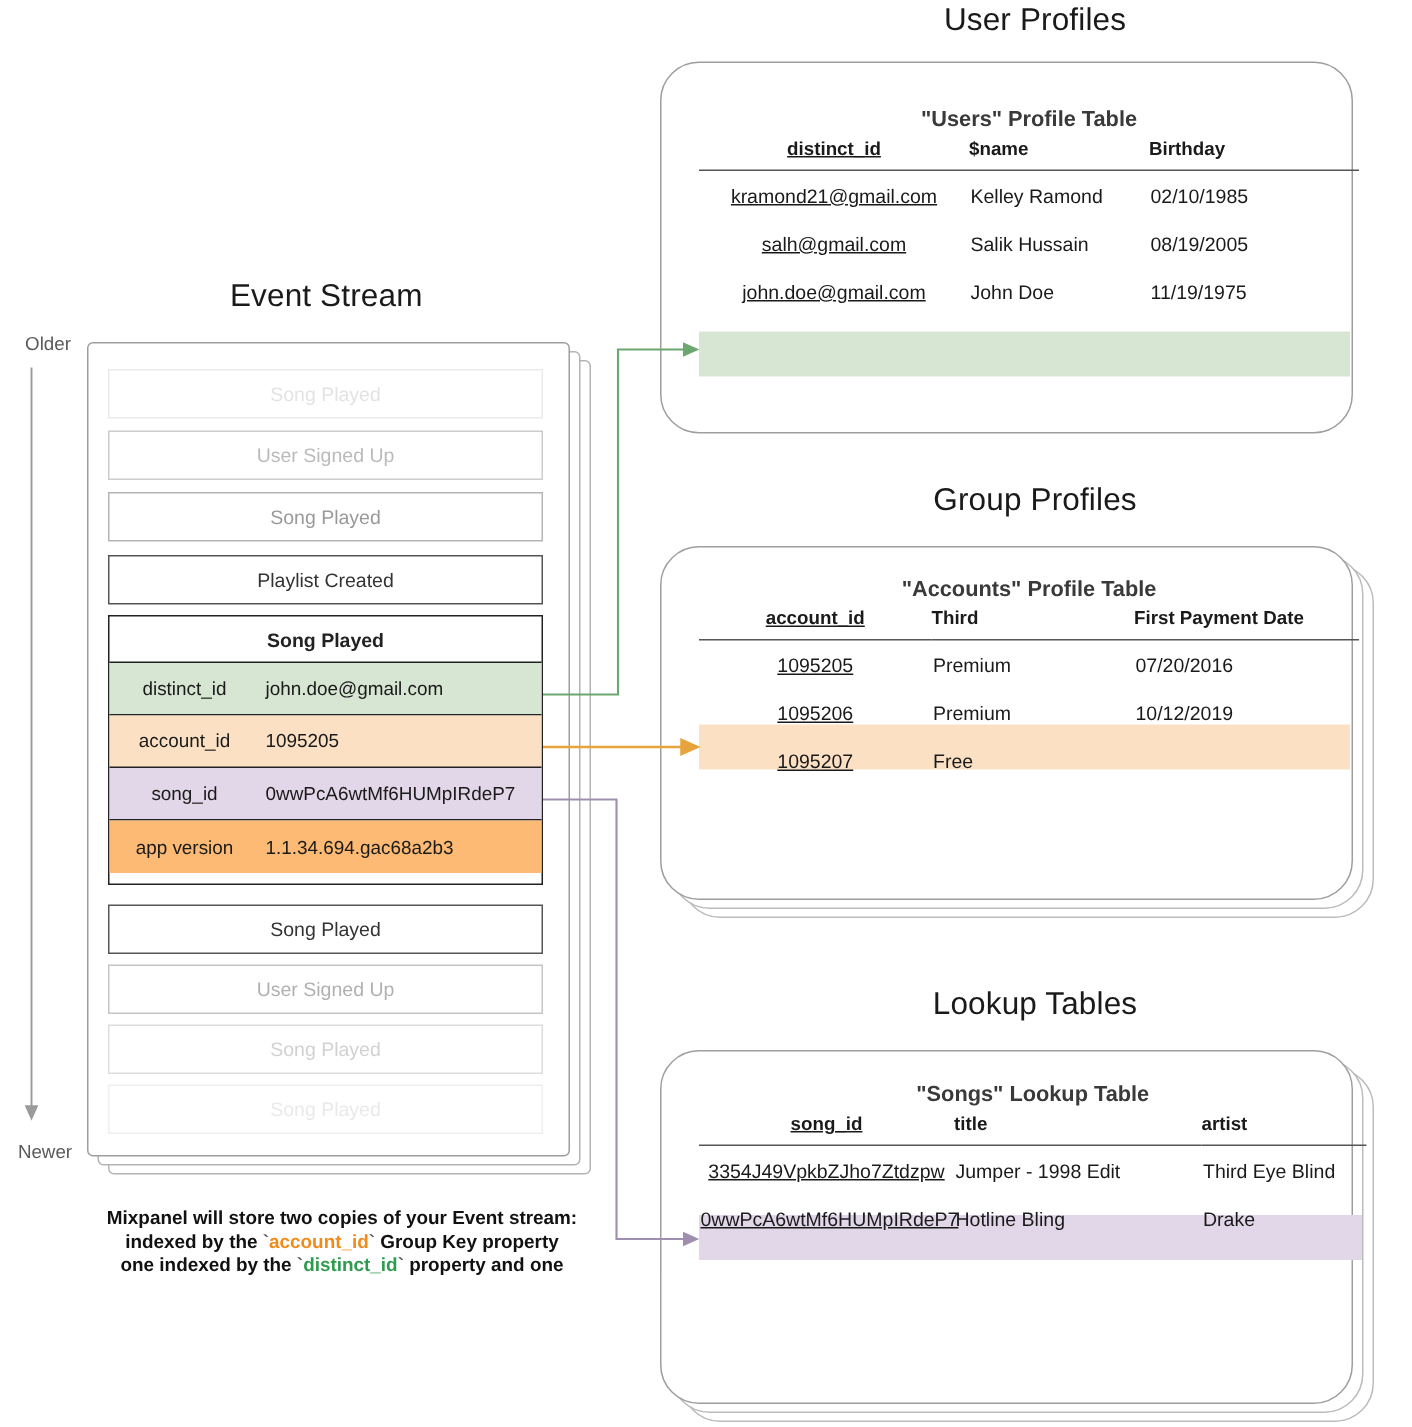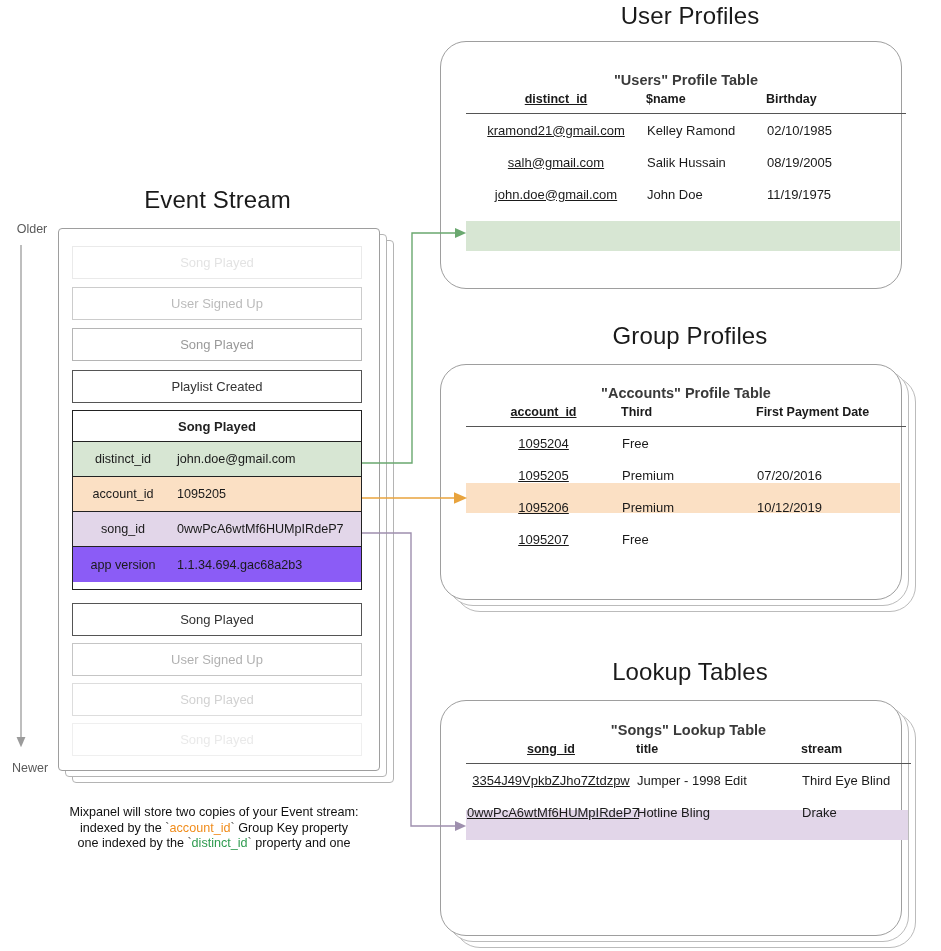--- a/index.html
+++ b/index.html
@@ -8,21 +8,21 @@
     background:#ffffff;
     font-family:"Liberation Sans","DejaVu Sans",sans-serif;
     color:#111111;
     position:relative;
     overflow:hidden;
   }
   .abs{position:absolute;}
 
   
   .section-title{
-    font-size:24px;
+    font-size:21px;
     color:#1a1a1a;
     text-align:center;
     font-weight:400;
     letter-spacing:0.1px;
   }
 
   
   .cardstack{position:absolute;}
   .cardstack .sheet{
     position:absolute;
@@ -186,40 +186,40 @@
   <div class="ev-row" style="background:#fbe0c4;">
     <div class="ev-key">account_id</div>
     <div class="ev-val">1095205</div>
   </div>
 
   <div class="ev-row" style="background:#e2d6e9;">
     <div class="ev-key">song_id</div>
     <div class="ev-val">0wwPcA6wtMf6HUMpIRdeP7</div>
   </div>
 
-  <div class="ev-row" style="background:#8b5cf6;border-bottom:none;align-items:center;">
+  <div class="ev-row" style="background:#fdba74;border-bottom:none;align-items:center;">
     <div class="ev-key">app version</div>
     <div class="ev-val">1.1.34.694.gac68a2b3</div>
   </div>
 </div>
 
 <div class="ev-card" style="left:72px;top:603px;width:290px;height:33px;opacity:1;border-color:#555;color:#333;">
   <span>Song Played</span>
 </div>
 <div class="ev-card" style="left:72px;top:643px;width:290px;height:33px;opacity:0.48;">
   <span>User Signed Up</span>
 </div>
 <div class="ev-card" style="left:72px;top:683px;width:290px;height:33px;opacity:0.28;">
   <span>Song Played</span>
 </div>
 <div class="ev-card" style="left:72px;top:723px;width:290px;height:33px;opacity:0.13;">
   <span>Song Played</span>
 </div>
 
-<div class="caption" style="left:24px;top:805px;width:380px;">
+<div class="caption" style="left:38px;top:805px;width:380px;font-weight:bold;">
   <div>Mixpanel will store two copies of your Event stream:</div>
   <div>
     <span>indexed by the </span><span class="tick">`</span><span class="o">account_id</span><span class="tick">`</span><span> Group Key property</span>
   </div>
   <div>
     <span>one indexed by the </span><span class="tick">`</span><span class="g">distinct_id</span><span class="tick">`</span><span> property and one</span>
   </div>
 </div>
 
 <div class="cardstack" style="left:440px;top:41px;width:462px;height:248px;">
@@ -276,25 +276,20 @@
           <col style="width:135px">
           <col style="width:150px">
         </colgroup>
       <tbody>
           <tr class="headrow">
         <th class="c0"><span class="u">account_id</span></th>
         <th>Third</th>
         <th>First Payment Date</th>
       </tr>
       <tr>
-        <td class="c0"><span>1095204</span></td>
-        <td>Free</td>
-        <td></td>
-      </tr>
-      <tr>
         <td class="c0"><span>1095205</span></td>
         <td>Premium</td>
         <td>07/20/2016</td>
       </tr>
       <tr>
         <td class="c0"><span>1095206</span></td>
         <td>Premium</td>
         <td>10/12/2019</td>
       </tr>
       <tr>
@@ -319,21 +314,21 @@
     <table>
       <colgroup>
           <col style="width:170px">
           <col style="width:165px">
           <col style="width:110px">
         </colgroup>
       <tbody>
           <tr class="headrow">
         <th class="c0"><span class="u">song_id</span></th>
         <th>title</th>
-        <th>stream</th>
+        <th>artist</th>
       </tr>
       <tr>
         <td class="c0"><span>3354J49VpkbZJho7Ztdzpw</span></td>
         <td>Jumper - 1998 Edit</td>
         <td>Third Eye Blind</td>
       </tr>
       <tr>
         <td class="c0"><span>0wwPcA6wtMf6HUMpIRdeP7</span></td>
         <td>Hotline Bling</td>
         <td>Drake</td>

